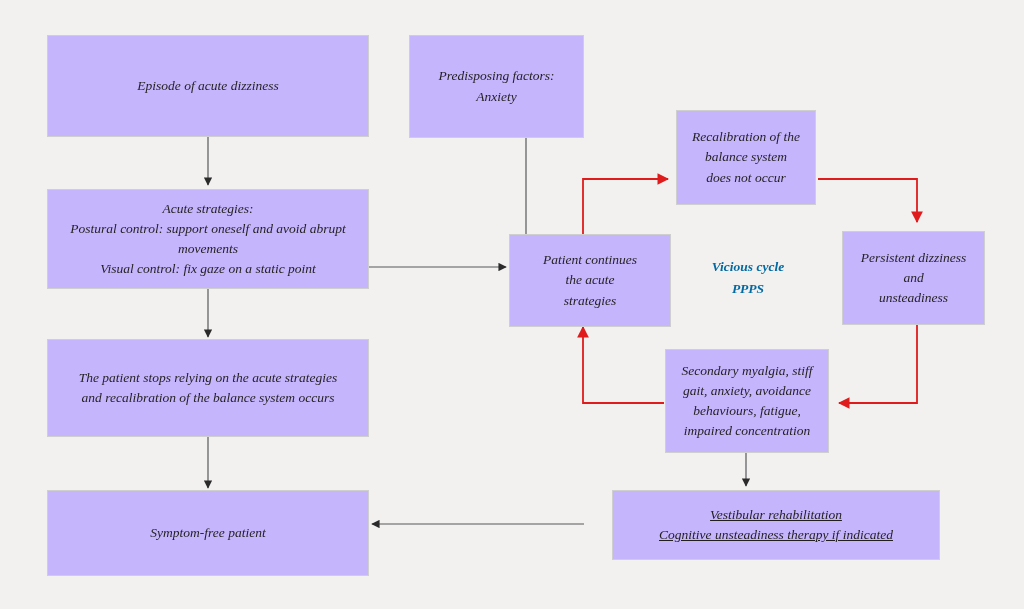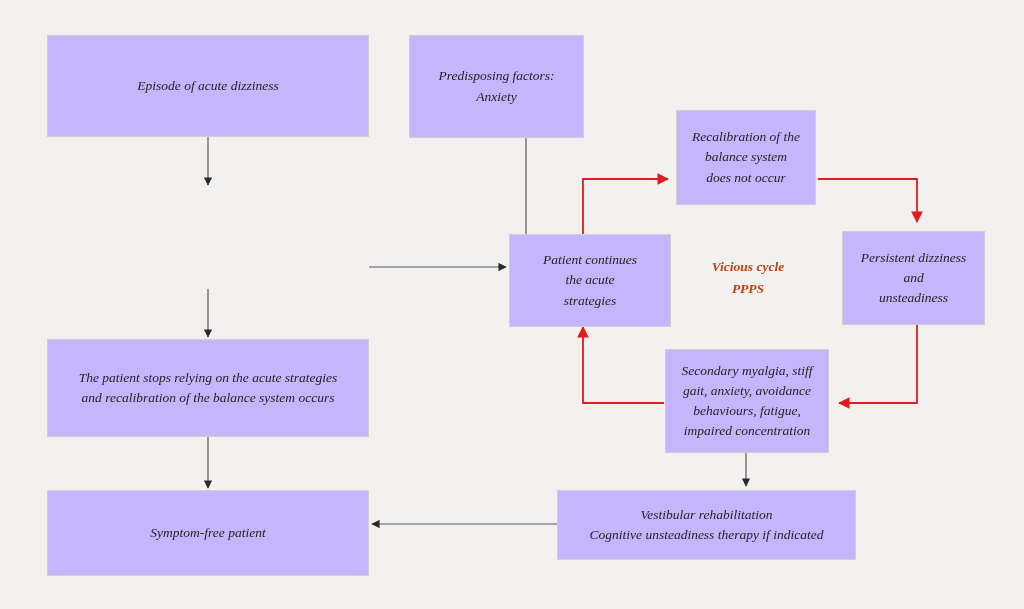--- a/index.html
+++ b/index.html
@@ -48,21 +48,21 @@
   .node .ln {
     display: block;
     white-space: nowrap;
   }
   .node.wrap .ln {
     white-space: normal;
   }
   .cycle-label {
     position: absolute;
     text-align: center;
-    color: #c2410c;
+    color: #0369a1;
     font-weight: bold;
     font-style: italic;
     font-size: 13.5px;
     line-height: 1.6;
   }
   .cycle-label .ln { display: block; }
 </style>
 </head>
 <body>
 
@@ -107,20 +107,27 @@
     </span>
   </div>
 
   <div class="node" style="left:409px; top:35px; width:175px; height:103px;">
     <span class="lines">
       <span class="ln">Predisposing factors:</span>
       <span class="ln">Anxiety</span>
     </span>
   </div>
 
+  <div class="node wrap" style="left:47px; top:189px; width:322px; height:100px;">
+    <span class="lines">
+      <span class="ln">Acute strategies:</span>
+      <span class="ln" style="padding:0 12px;">Postural control: support oneself and avoid abrupt movements</span>
+      <span class="ln">Visual control: fix gaze on a static point</span>
+    </span>
+  </div>
 
   <div class="node wrap" style="left:47px; top:339px; width:322px; height:98px;text-align:center;">
     <span class="lines">
       <span class="ln" style="padding:0 18px;">The patient stops relying on the acute strategies and recalibration of the balance system occurs</span>
     </span>
   </div>
 
   <div class="node" style="left:47px; top:490px; width:322px; height:86px;">
     <span class="lines">
       <span class="ln">Symptom-free patient</span>
@@ -150,21 +157,21 @@
       <span class="ln">unsteadiness</span>
     </span>
   </div>
 
   <div class="node wrap" style="left:665px; top:349px; width:164px; height:104px;">
     <span class="lines">
       <span class="ln">Secondary myalgia, stiff gait, anxiety, avoidance behaviours, fatigue, impaired concentration</span>
     </span>
   </div>
 
-  <div class="node" style="left:557px; top:490px; width:299px; height:70px;">
+  <div class="node" style="left:612px; top:490px; width:328px; height:70px;text-decoration:underline;">
     <span class="lines">
       <span class="ln">Vestibular rehabilitation</span>
       <span class="ln">Cognitive unsteadiness therapy if indicated</span>
     </span>
   </div>
 
   <div class="cycle-label" style="left:683px; top:256px; width:130px;">
     <span class="ln">Vicious cycle</span>
     <span class="ln">PPPS</span>
   </div>

